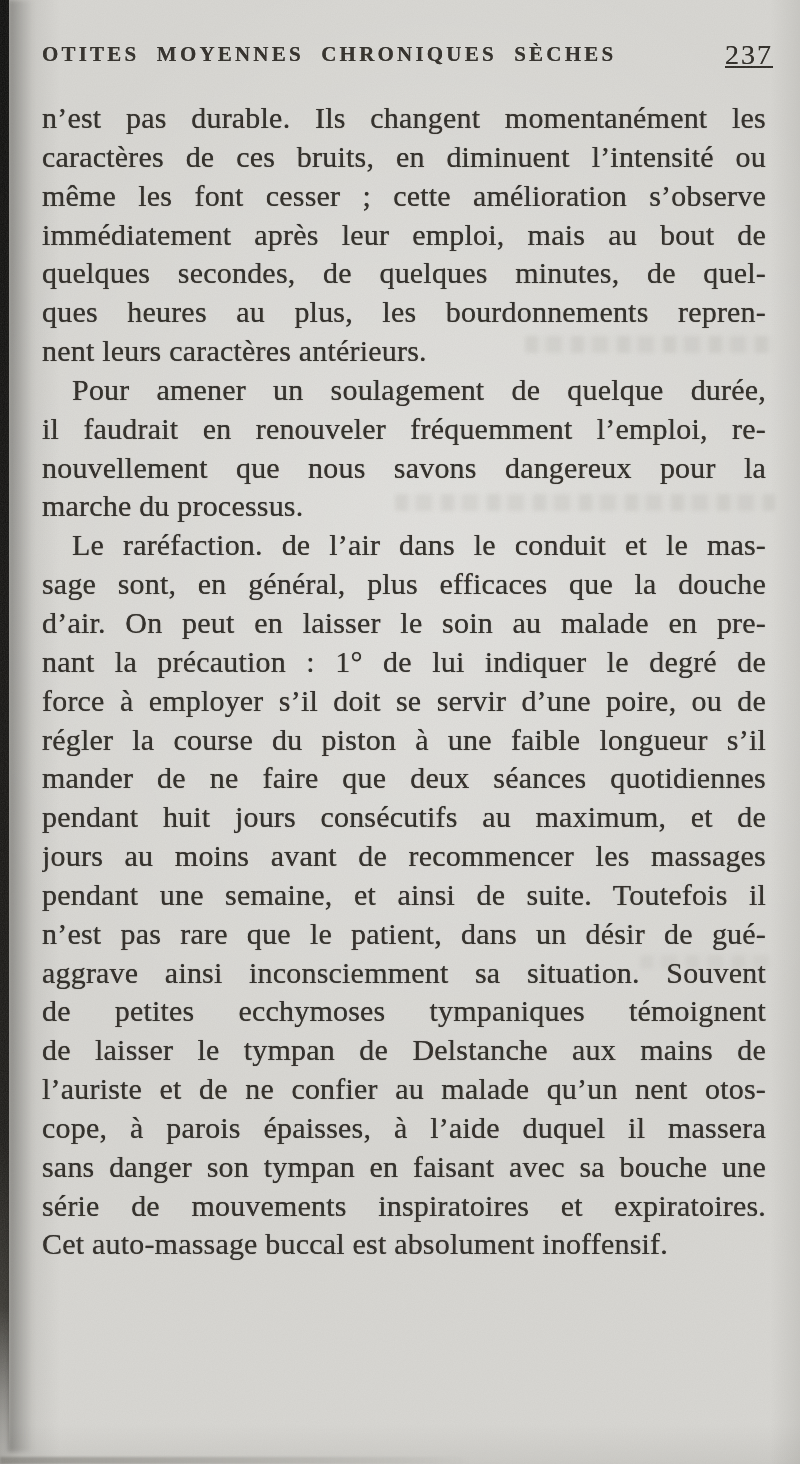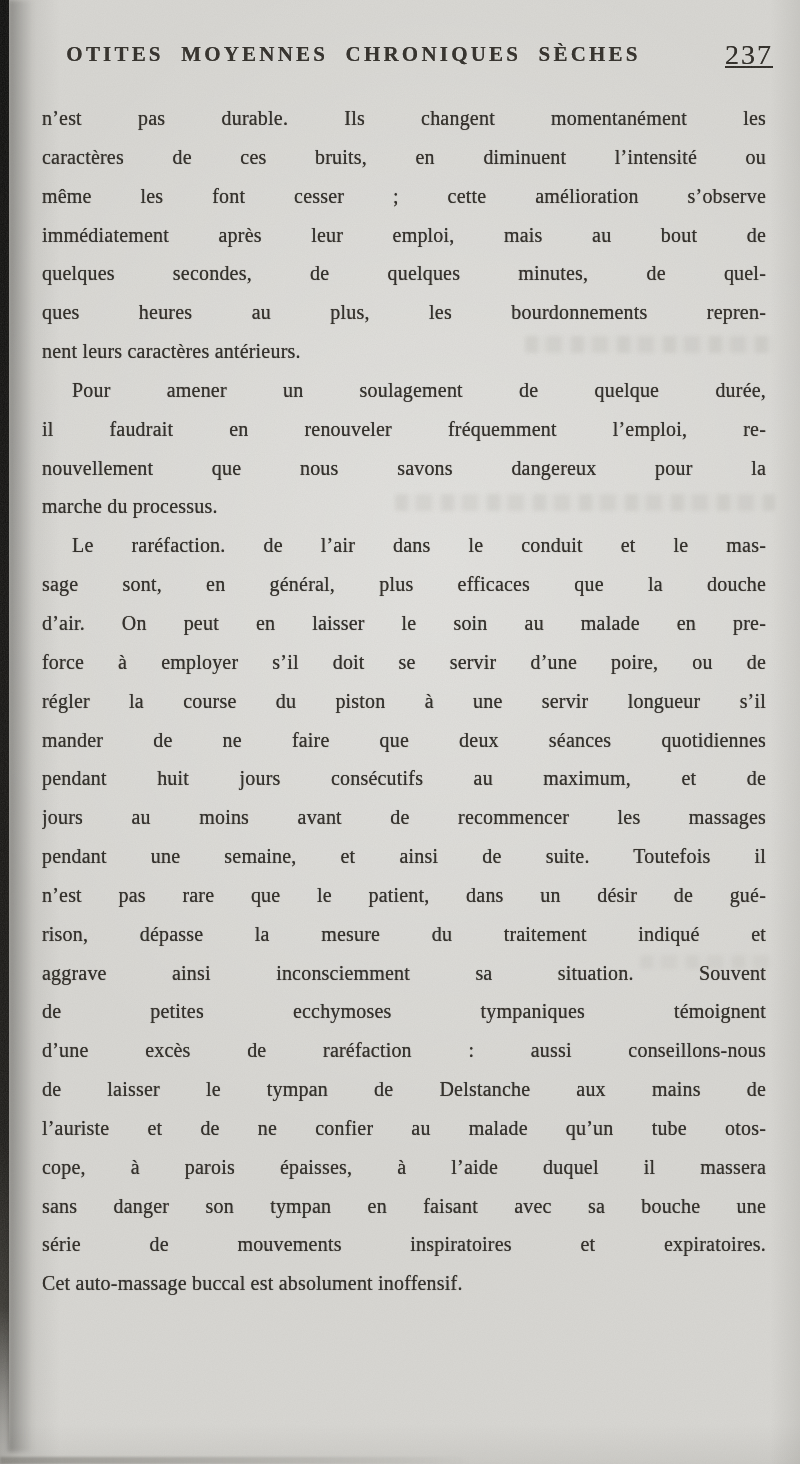--- a/index.html
+++ b/index.html
@@ -34,41 +34,40 @@
   .bottom-strip {
     position: absolute; left: 0; bottom: 0; width: 470px; height: 7px;
     background: linear-gradient(90deg, rgba(110,108,102,0.55), rgba(110,108,102,0.10) 85%, rgba(110,108,102,0) 100%);
     filter: blur(1px);
   }
   .header {
     position: absolute; top: 42px; left: 42px; width: 733px; height: 30px;
   }
   .running-title {
     position: absolute; left: 0; right: 110px; top: 0;
-    text-align: center;
     font-size: 21px; font-weight: bold;
     letter-spacing: 3.2px; word-spacing: 9px;
     color: #2e2b26;
     text-shadow: 0 0 0.6px rgba(46,43,38,0.8);
     white-space: nowrap;
   }
   .page-number {
     position: absolute; right: 2px; top: -3px;
     font-size: 28px; letter-spacing: 2px;
     color: #2b2823;
     text-shadow: 0 0 0.6px rgba(46,43,38,0.8);
     text-decoration: underline;
   }
   .body-text {
     position: absolute; top: 99px; left: 42px; width: 724px;
   }
   .line {
     height: 38.85px;
     line-height: 38.85px;
-    font-size: 20px;
+    font-size: 30px;
     letter-spacing: 0.2px;
     white-space: normal;
     overflow: hidden;
     text-shadow: 0 0 0.7px rgba(43,40,35,0.85);
   }
   .line.just { text-align: justify; text-align-last: justify; }
   .line.indent { padding-left: 30px; }
   .em { }
   
   .ghost {
@@ -112,33 +111,32 @@
       <div class="line just"><span class="rm">quelques secondes, de quelques minutes, de quel-</span></div>
       <div class="line just"><span class="rm">ques heures au plus, les bourdonnements repren-</span></div>
       <div class="line"><span class="rm">nent leurs caractères antérieurs.</span></div>
       <div class="line indent just"><span class="rm">Pour amener un soulagement de quelque durée,</span></div>
       <div class="line just"><span class="rm">il faudrait en renouveler fréquemment l’emploi, re-</span></div>
       <div class="line just"><span class="rm">nouvellement que nous savons dangereux pour la</span></div>
       <div class="line"><span class="rm">marche du processus.</span></div>
       <div class="line indent just"><span class="rm">Le </span><span class="em">raréfaction.</span><span class="rm"> de l’air dans le conduit et le </span><span class="em">mas-</span></div>
       <div class="line just"><span class="em">sage</span><span class="rm"> sont, en général, plus efficaces que la douche</span></div>
       <div class="line just"><span class="rm">d’air. On peut en laisser le soin au malade en pre-</span></div>
+      <div class="line just"><span class="rm">nant la précaution : 1° de lui indiquer le degré de</span></div>
       <div class="line just"><span class="rm">force à employer s’il doit se servir d’une poire, ou de</span></div>
-      <div class="line just"><span class="rm">régler la course du piston à une servir longueur s’il</span></div>
+      <div class="line just"><span class="rm">régler la course du piston à une faible longueur s’il</span></div>
       <div class="line just"><span class="rm">mander de ne faire que deux séances quotidiennes</span></div>
       <div class="line just"><span class="rm">pendant huit jours consécutifs au maximum, et de</span></div>
       <div class="line just"><span class="rm">jours au moins avant de recommencer les massages</span></div>
       <div class="line just"><span class="rm">pendant une semaine, et ainsi de suite. Toutefois il</span></div>
       <div class="line just"><span class="rm">n’est pas rare que le patient, dans un désir de gué-</span></div>
-      <div class="line just"><span class="rm">rison, dépasse la mesure du traitement indiqué et</span></div>
       <div class="line just"><span class="rm">aggrave ainsi inconsciemment sa situation. Souvent</span></div>
       <div class="line just"><span class="rm">de petites ecchymoses tympaniques témoignent</span></div>
-      <div class="line just"><span class="rm">d’une excès de raréfaction : aussi conseillons-nous</span></div>
       <div class="line just"><span class="rm">de laisser le tympan de Delstanche aux mains de</span></div>
-      <div class="line just"><span class="rm">l’auriste et de ne confier au malade qu’un </span><span class="em">tube otos-</span></div>
+      <div class="line just"><span class="rm">l’auriste et de ne confier au malade qu’un </span><span class="em">nent otos-</span></div>
       <div class="line just"><span class="em">cope,</span><span class="rm"> à parois épaisses, à l’aide duquel il massera</span></div>
       <div class="line just"><span class="rm">sans danger son tympan en faisant avec sa bouche une</span></div>
       <div class="line just"><span class="rm">série de mouvements inspiratoires et expiratoires.</span></div>
       <div class="line"><span class="rm">Cet auto-massage buccal est absolument inoffensif.</span></div>
     </div>
 
   <div class="ghost ghost-1 overlay"></div>
   <div class="ghost ghost-2 overlay"></div>
   <div class="ghost ghost-3 overlay"></div>
 

